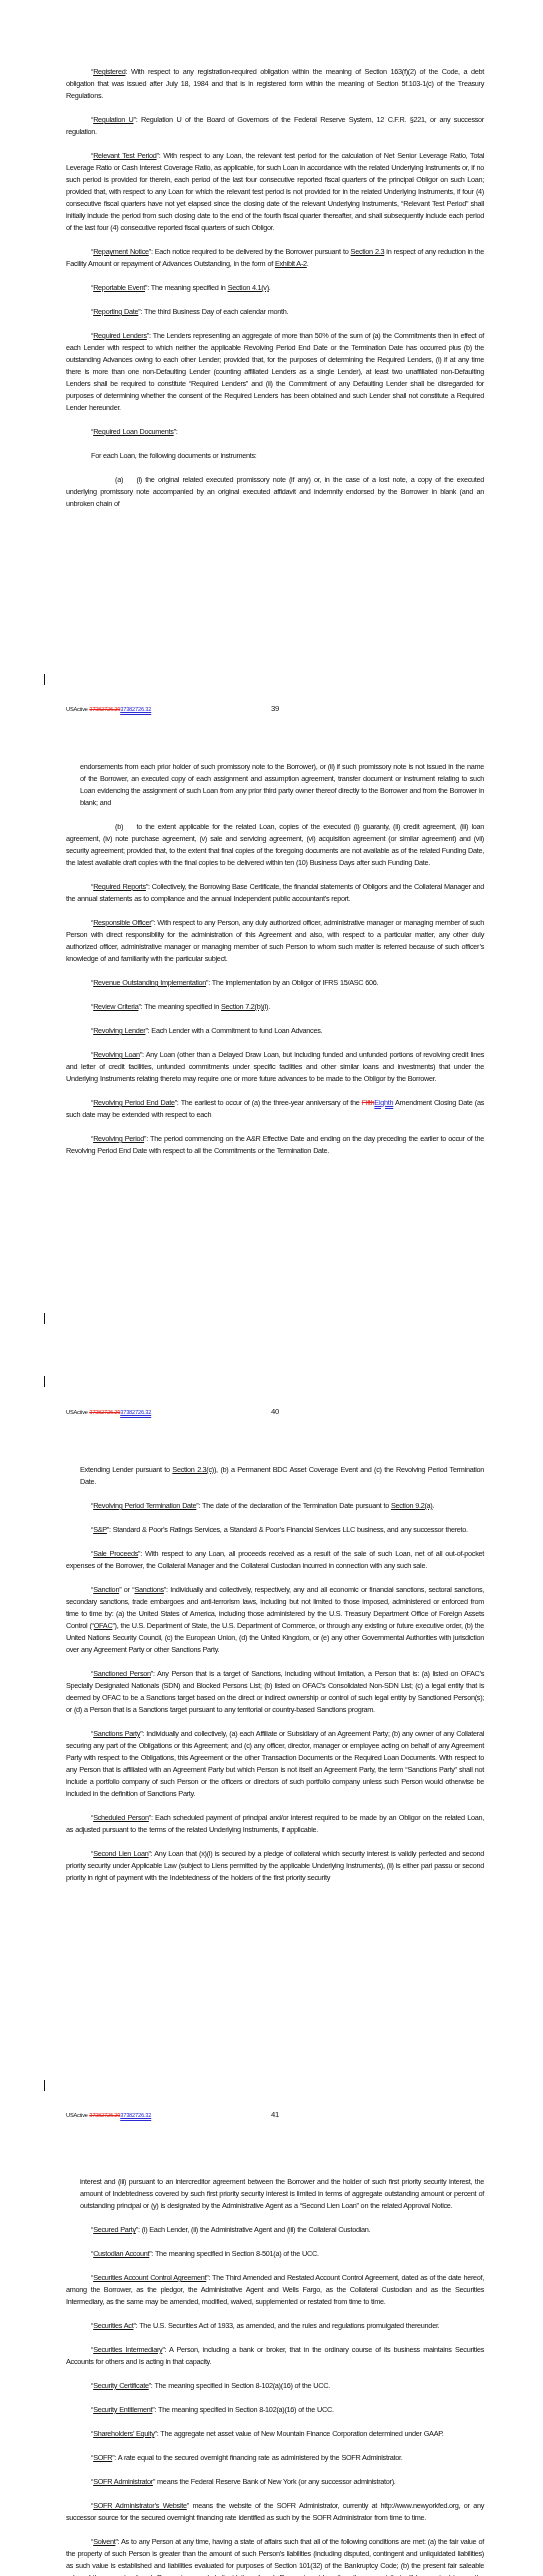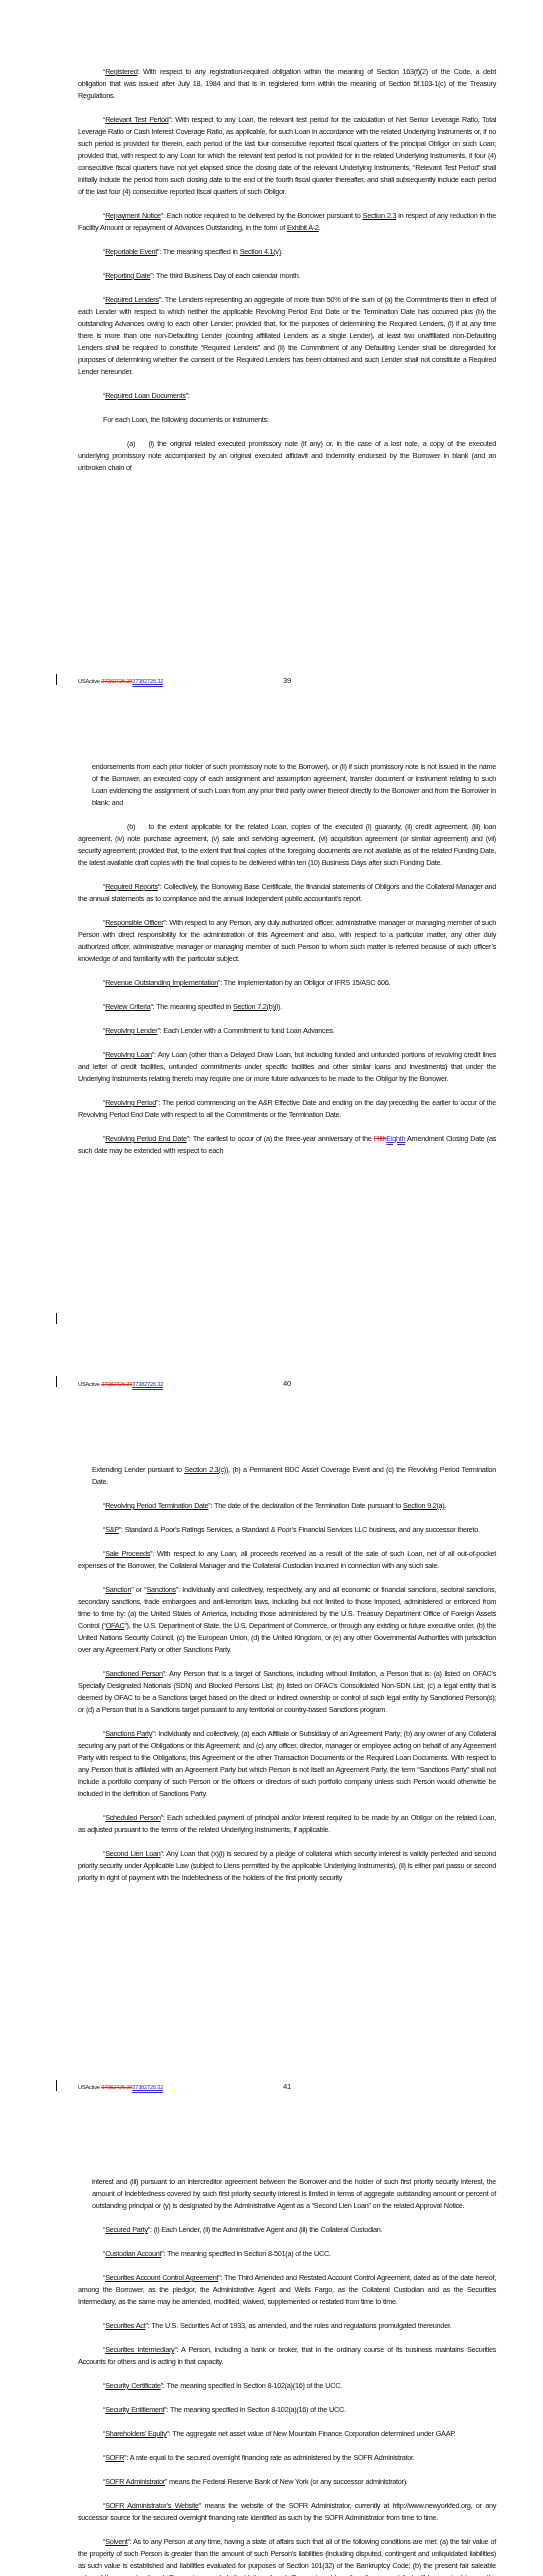--- a/index.html
+++ b/index.html
@@ -6,21 +6,21 @@
   body {
     width: 544px;
     height: 2813px;
     position: relative;
     overflow: hidden;
     font-family: "Liberation Sans Narrow", "Liberation Sans", sans-serif;
     color: #111;
   }
   .page {
     position: absolute;
-    left: 13px;
+    left: 1px;
     width: 496px;
     height: 703px;
   }
   .page-body {
     position: absolute;
     left: 65px;
     width: 418px;
     font-size: 7.3px;
     line-height: 12px;
     letter-spacing: -0.3px;
@@ -37,20 +37,21 @@
   .term, .xref { text-decoration: underline; text-underline-offset: 1px; }
   .del { color: #e5231f; text-decoration: line-through; }
   .ins { color: #2b2bd6; text-decoration: underline double; text-underline-offset: 1px; }
   .footer {
     position: absolute;
     left: 65px;
     width: 418px;
     height: 12.4px;
     font-size: 5.7px;
     letter-spacing: -0.2px;
+    margin-top: 28px;
   }
   .footer .docid { position: absolute; left: 0; bottom: 1px; }
   .footer .pageno {
     position: absolute;
     left: 0; right: 0;
     text-align: center;
     font-size: 7.7px;
     bottom: 0;
     letter-spacing: -0.3px;
   }
@@ -60,20 +61,21 @@
     width: 1px;
     background: #111;
   }
 </style>
 </head>
 <body>
 
 <div class="page" style="top:0px;">
   <div class="page-body" style="top:66px;">
     <p class="para">“<span class="term">Registered</span><span>: With respect to any registration-required obligation within the meaning of Section 163(f)(2) of the Code, a debt obligation that was issued after July 18, 1984 and that is in registered form within the meaning of Section 5f.103-1(c) of the Treasury Regulations.</span></p>
+    <p class="para">“<span class="term">Regulation U</span>”<span>:  Regulation U of the Board of Governors of the Federal Reserve System, 12 C.F.R. §221, or any successor regulation.</span></p>
     <p class="para">“<span class="term">Relevant Test Period</span>”<span>: With respect to any Loan, the relevant test period for the calculation of Net Senior Leverage Ratio, Total Leverage Ratio or Cash Interest Coverage Ratio, as applicable, for such Loan in accordance with the related Underlying Instruments or, if no such period is provided for therein, each period of the last four consecutive reported fiscal quarters of the principal Obligor on such Loan; provided that, with respect to any Loan for which the relevant test period is not provided for in the related Underlying Instruments, if four (4) consecutive fiscal quarters have not yet elapsed since the closing date of the relevant Underlying Instruments, “Relevant Test Period” shall initially include the period from such closing date to the end of the fourth fiscal quarter thereafter, and shall subsequently include each period of the last four (4) consecutive reported fiscal quarters of such Obligor.</span></p>
     <p class="para">“<span class="term">Repayment Notice</span>”<span>:  Each notice required to be delivered by the Borrower pursuant to </span><span class="xref">Section 2.3</span><span> in respect of any reduction in the Facility Amount or repayment of Advances Outstanding, in the form of </span><span class="xref">Exhibit A-2</span><span>.</span></p>
     <p class="para">“<span class="term">Reportable Event</span>”<span>: The meaning specified in </span><span class="xref">Section 4.1(v)</span><span>.</span></p>
     <p class="para">“<span class="term">Reporting Date</span>”<span>:  The third Business Day of each calendar month.</span></p>
     <p class="para">“<span class="term">Required Lenders</span>”<span>:  The Lenders representing an aggregate of more than 50% of the sum of (a) the Commitments then in effect of each Lender with respect to which neither the applicable Revolving Period End Date or the Termination Date has occurred plus (b) the outstanding Advances owing to each other Lender; provided that, for the purposes of determining the Required Lenders, (i) if at any time there is more than one non-Defaulting Lender (counting affiliated Lenders as a single Lender), at least two unaffiliated non-Defaulting Lenders shall be required to constitute “Required Lenders” and (ii) the Commitment of any Defaulting Lender shall be disregarded for purposes of determining whether the consent of the Required Lenders has been obtained and such Lender shall not constitute a Required Lender hereunder.</span></p>
     <p class="para">“<span class="term">Required Loan Documents</span>”<span>:</span></p>
     <p class="para">For each Loan, the following documents or instruments:</p>
     <p class="para sub"><span>(a)</span><span class="tab"></span><span>(i) the original related executed promissory note (if any) or, in the case of a lost note, a copy of the executed underlying promissory note accompanied by an original executed affidavit and indemnity endorsed by the Borrower in blank (and an unbroken chain of</span></p>
   </div>
   <div class="changebar" style="top:674px;height:11.3px;"></div>
@@ -86,22 +88,22 @@
 <div class="page" style="top:703px;">
   <div class="page-body" style="top:58px;">
     <p class="para noindent">endorsements from each prior holder of such promissory note to the Borrower), or (ii) if such promissory note is not issued in the name of the Borrower, an executed copy of each assignment and assumption agreement, transfer document or instrument relating to such Loan evidencing the assignment of such Loan from any prior third party owner thereof directly to the Borrower and from the Borrower in blank; and</p>
     <p class="para sub"><span>(b)</span><span class="tab"></span><span>to the extent applicable for the related Loan, copies of the executed (i) guaranty, (ii) credit agreement, (iii) loan agreement, (iv) note purchase agreement, (v) sale and servicing agreement, (vi) acquisition agreement (or similar agreement) and (vii) security agreement; provided that, to the extent that final copies of the foregoing documents are not available as of the related Funding Date, the latest available draft copies with the final copies to be delivered within ten (10) Business Days after such Funding Date.</span></p>
     <p class="para">“<span class="term">Required Reports</span>”<span>:  Collectively, the Borrowing Base Certificate, the financial statements of Obligors and the Collateral Manager and the annual statements as to compliance and the annual Independent public accountant’s report.</span></p>
     <p class="para">“<span class="term">Responsible Officer</span>”<span>:  With respect to any Person, any duly authorized officer, administrative manager or managing member of such Person with direct responsibility for the administration of this Agreement and also, with respect to a particular matter, any other duly authorized officer, administrative manager or managing member of such Person to whom such matter is referred because of such officer’s knowledge of and familiarity with the particular subject.</span></p>
     <p class="para">“<span class="term">Revenue Outstanding Implementation</span>”<span>: The implementation by an Obligor of IFRS 15/ASC 606.</span></p>
     <p class="para">“<span class="term">Review Criteria</span>”<span>:  The meaning specified in </span><span class="xref">Section 7.2(b)(i)</span><span>.</span></p>
     <p class="para">“<span class="term">Revolving Lender</span>”<span>:  Each Lender with a Commitment to fund Loan Advances.</span></p>
     <p class="para">“<span class="term">Revolving Loan</span>”<span>:  Any Loan (other than a Delayed Draw Loan, but including funded and unfunded portions of revolving credit lines and letter of credit facilities, unfunded commitments under specific facilities and other similar loans and investments) that under the Underlying Instruments relating thereto may require one or more future advances to be made to the Obligor by the Borrower.</span></p>
+    <p class="para">“<span class="term">Revolving Period End Date</span>”<span>: The earliest to occur of (a) the three-year anniversary of the </span><span class="del">Fifth</span><span class="ins">Eighth</span><span> Amendment Closing Date (as such date may be extended with respect to each</span></p>
     <p class="para">“<span class="term">Revolving Period</span>”<span>:  The period commencing on the A&amp;R Effective Date and ending on the day preceding the earlier to occur of the Revolving Period End Date with respect to all the Commitments or the Termination Date.</span></p>
-    <p class="para">“<span class="term">Revolving Period End Date</span>”<span>: The earliest to occur of (a) the three-year anniversary of the </span><span class="del">Fifth</span><span class="ins">Eighth</span><span> Amendment Closing Date (as such date may be extended with respect to each</span></p>
   </div>
   <div class="changebar" style="top:610px;height:11.3px;"></div>
   <div class="changebar" style="top:673px;height:11.3px;"></div>
   <div class="footer" style="top:673px;">
     <span class="docid"><span>USActive</span> <span class="del">37382726.29</span><span class="ins">37382726.32</span></span>
     <span class="pageno">40</span>
   </div>
 </div>
 
 <div class="page" style="top:1406px;">

